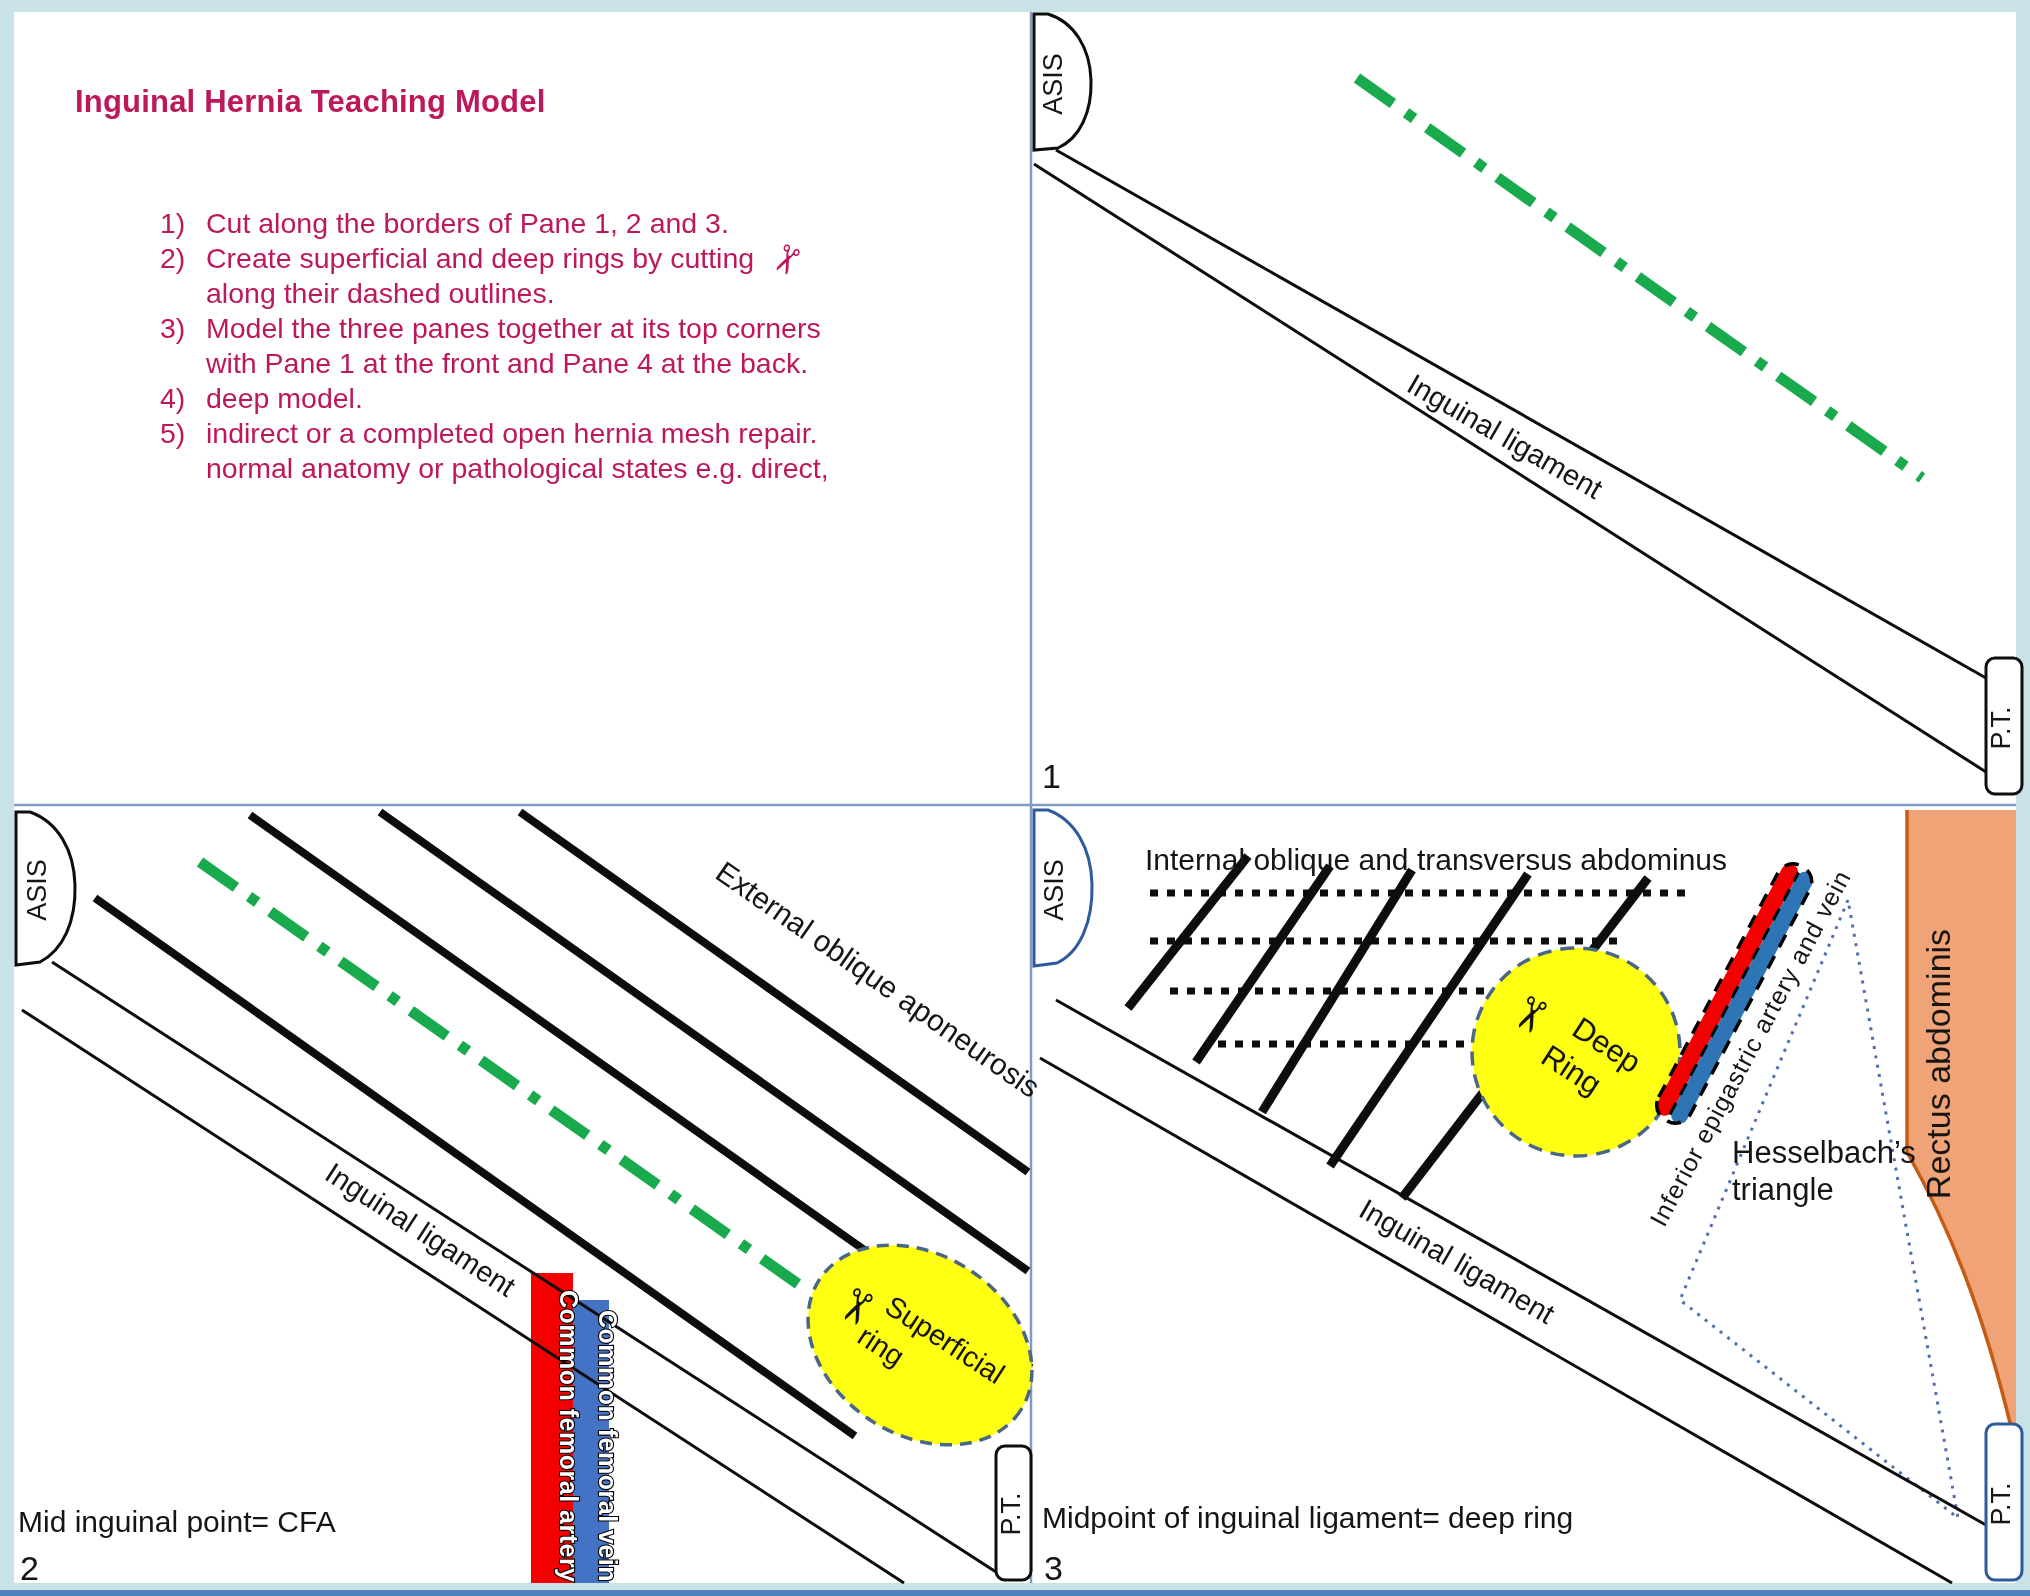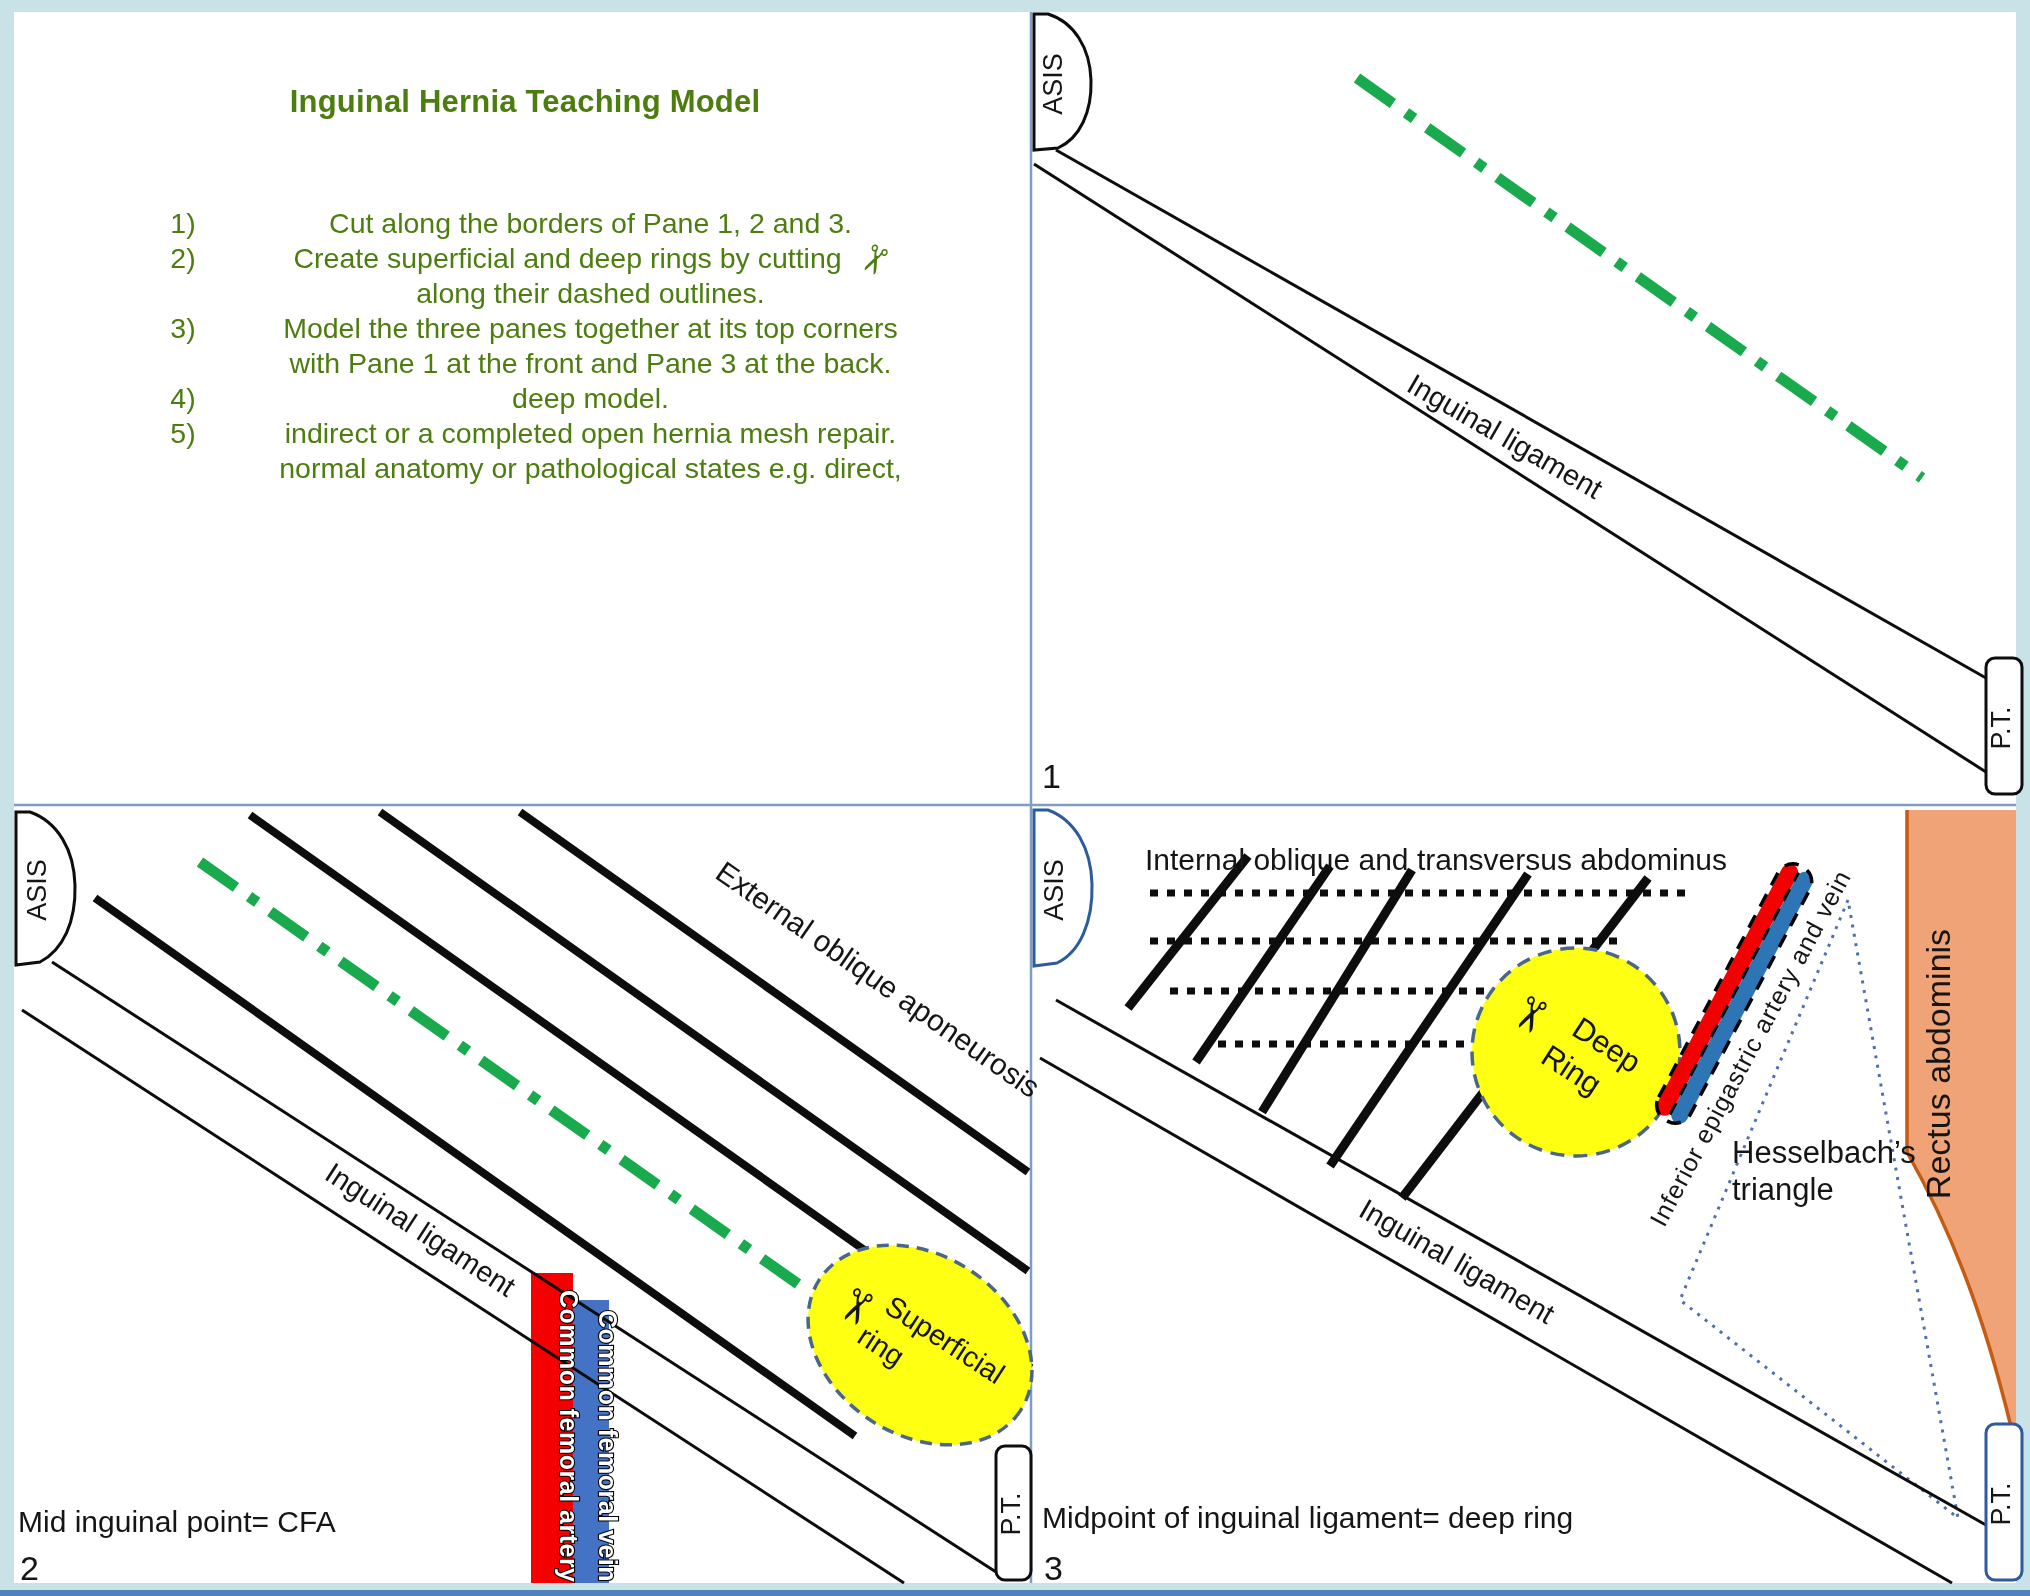--- a/index.html
+++ b/index.html
@@ -5,21 +5,21 @@
   html,body{margin:0;padding:0;background:#9db6bd;}
   #stage{
     position:relative;width:2030px;height:1596px;overflow:hidden;
     background:var(--frame,#c9e2e7);
     font-family:"Liberation Sans","DejaVu Sans",sans-serif;
   }
   #canvas-white{position:absolute;left:14px;top:12px;width:2002px;height:1571px;background:#ffffff;}
   #diagram-svg{position:absolute;left:0;top:0;}
   
   #instructions{
-    position:absolute;left:75px;top:84px;width:900px;color:#4d7c0f;text-align:center;
+    position:absolute;left:75px;top:84px;width:900px;color:#be185d;
   }
   #instructions .title{
     font-size:31px;font-weight:bold;letter-spacing:.2px;margin:0 0 0 0;
   }
   #instr-list{margin-top:86px;margin-left:85px;}
   .instr-item{display:flex;align-items:flex-start;}
   .instr-num{flex:0 0 46px;font-size:28.5px;line-height:35px;}
   .instr-lines{flex:1 1 auto;}
   .instr-line{font-size:28.5px;line-height:35px;white-space:nowrap;}
   .scissors-inline{
@@ -58,21 +58,21 @@
           <span class="instr-num">2)</span>
           <div class="instr-lines">
             <div class="instr-line"><span>Create superficial and deep rings by cutting</span><span class="scissors-inline">✂</span></div>
             <div class="instr-line"><span>along their dashed outlines.</span></div>
           </div>
         </div>
         <div class="instr-item">
           <span class="instr-num">3)</span>
           <div class="instr-lines">
             <div class="instr-line"><span>Model the three panes together at its top corners</span></div>
-            <div class="instr-line"><span>with Pane 1 at the front and Pane 3 at the back.</span></div>
+            <div class="instr-line"><span>with Pane 1 at the front and Pane 4 at the back.</span></div>
           </div>
         </div>
         <div class="instr-item">
           <span class="instr-num">4)</span>
           <div class="instr-lines">
             <div class="instr-line"><span>deep model.</span></div>
           </div>
         </div>
         <div class="instr-item">
           <span class="instr-num">5)</span>

